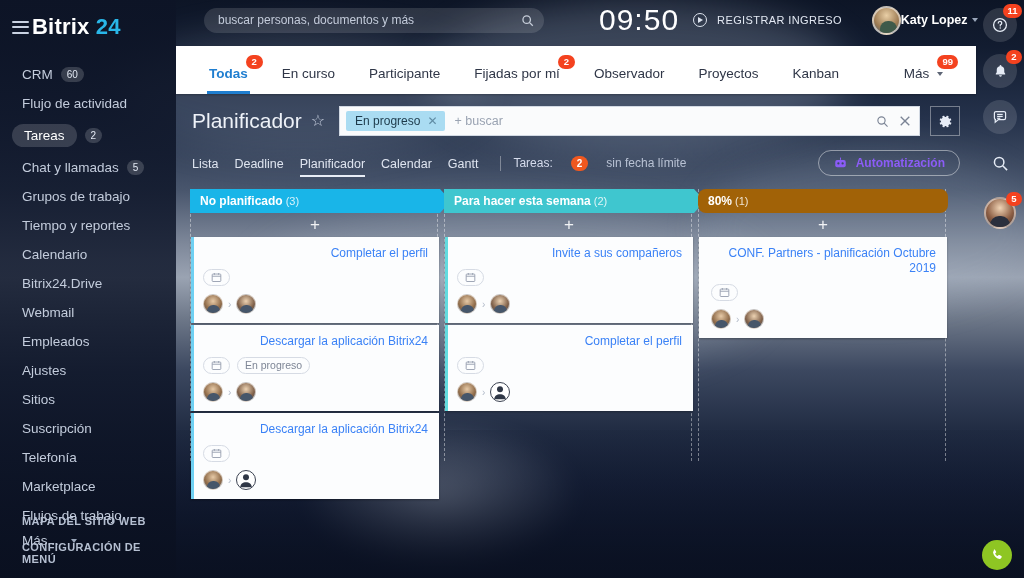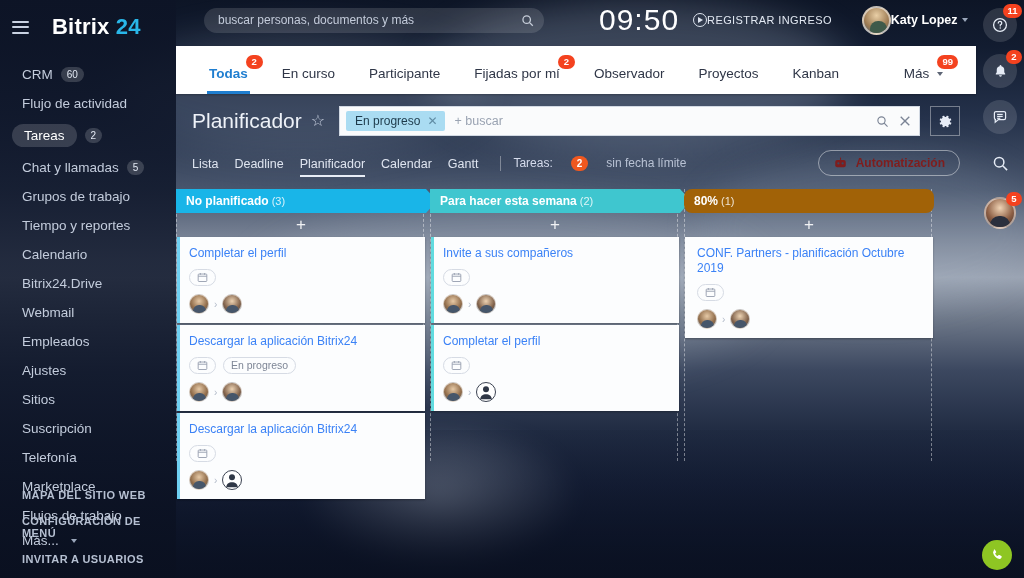--- a/index.html
+++ b/index.html
@@ -28,21 +28,21 @@
     position: absolute; left: 0; top: 430px; width: 1024px; height: 148px;
     background: linear-gradient(180deg, rgba(25,36,58,.25), rgba(10,16,32,.85));
   }
 
   
   #sidebar {
     position: absolute; left: 0; top: 0; width: 176px; height: 578px;
     background: linear-gradient(180deg, rgba(13,20,38,.92) 0%, rgba(17,25,45,.86) 45%, rgba(10,16,32,.9) 100%);
     color: #cfd6e4; z-index: 30;
   }
-  .logo-row { display: flex; align-items: center; gap: 23px; padding: 14px 12px 16px 12px; }
+  .logo-row { display: flex; align-items: center; gap: 3px; padding: 14px 12px 16px 12px; }
   .burger { width: 17px; height: 13px; display: flex; flex-direction: column; justify-content: space-between; cursor: pointer; }
   .burger i { display: block; height: 2px; background: #c9d2e2; border-radius: 1px; }
   .logo { font-size: 22px; font-weight: bold; color: #fff; letter-spacing: .2px; }
   .logo .num { color: #29b6e8; font-weight: bold; }
   .nav-list { padding-top: 4px; }
   .nav-item {
     display: flex; align-items: center; gap: 8px;
     padding: 6px 12px 6px 22px; font-size: 13.5px; color: #c3ccdc;
     cursor: pointer; line-height: 17px;
   }
@@ -81,21 +81,21 @@
   .search-pill input {
     flex: 1; background: transparent; border: 0; outline: none;
     color: #dfe5ef; font-size: 12px; font-family: inherit;
   }
   .search-pill input::placeholder { color: #c3cbda; }
   .ico-search { width: 13px; height: 13px; opacity: .85; }
   .clock {
     margin-left: 55px; font-size: 30px; color: #fff; font-weight: 300;
     letter-spacing: 1px; line-height: 30px;
   }
-  .checkin { display: flex; align-items: center; gap: 0; margin-left: 14px; cursor: pointer; }
+  .checkin { display: flex; align-items: center; gap: 10px; margin-left: 14px; cursor: pointer; }
   .play-circle {
     width: 14px; height: 14px; border: 1.4px solid #dde4ef; border-radius: 50%;
     display: flex; align-items: center; justify-content: center;
   }
   .play-circle::after {
     content: ""; width: 0; height: 0; margin-left: 1px;
     border-top: 3px solid transparent; border-bottom: 3px solid transparent;
     border-left: 5px solid #dde4ef;
   }
   .checkin span { font-size: 11px; color: #e2e8f2; letter-spacing: .4px; }
@@ -209,26 +209,26 @@
   .subnav-sep { width: 1px; height: 15px; background: rgba(255,255,255,.35); margin: 0 12px 4px 6px; }
   .subnav-info { font-size: 12px; color: #d6dced; display: flex; align-items: center; gap: 18px; padding-bottom: 4px; }
   .badge-orange {
     background: #f0581f; color: #fff; font-size: 10px; font-weight: bold;
     border-radius: 9px; padding: 1px 6px; line-height: 13px;
   }
   .subnav-info .muted { color: #b9c2d4; }
   .btn-auto {
     margin-left: auto; display: flex; align-items: center; gap: 8px;
     border: 1px solid rgba(255,255,255,.45); border-radius: 15px;
-    padding: 5px 14px; color: #7f1d1d; font-size: 12px; font-weight: bold; cursor: pointer;
+    padding: 5px 14px; color: #8b5cf6; font-size: 12px; font-weight: bold; cursor: pointer;
     margin-bottom: 4px;
   }
 
   
-  .board { display: flex; padding: 9px 0 0 0; height: 380px; }
+  .board { display: flex; padding: 9px 0 0 14px; height: 380px; text-align: right; }
   .col { width: 250px; margin-left: 2px; position: relative; }
   .col:first-child { margin-left: 0; }
   .col-lane {
     position: absolute; left: 0; top: 0; width: 248px; height: 272px;
     border-left: 1px dashed rgba(255,255,255,.42);
     border-right: 1px dashed rgba(255,255,255,.42);
   }
   .col-head {
     position: relative; height: 24px; display: flex; align-items: center;
     padding-left: 10px; color: #fff; font-size: 12px; font-weight: bold;
@@ -360,21 +360,20 @@
       <span class="nav-label">Flujos de trabajo</span>
     </div>
     <div class="nav-item nav-more">
       <span class="nav-label">Más...</span>
       <span class="caret-sm"></span>
     </div>
   </div>
   <div class="footer-links">
     <div class="footer-link">MAPA DEL SITIO WEB</div>
     <div class="footer-link">CONFIGURACIÓN DE MENÚ</div>
-    <div class="footer-link">INVITAR A USUARIOS</div>
   </div>
 </div>
 
 <div id="topbar">
   <div class="search-pill">
     <input type="text" placeholder="buscar personas, documentos y más" style="">
     <svg class="ico-search" viewBox="0 0 16 16" fill="none" stroke="#dde4ef" stroke-width="1.6">
       <circle cx="7" cy="7" r="4.6"></circle>
         <line x1="10.6" y1="10.6" x2="14.5" y2="14.5"></line>
     </svg>

